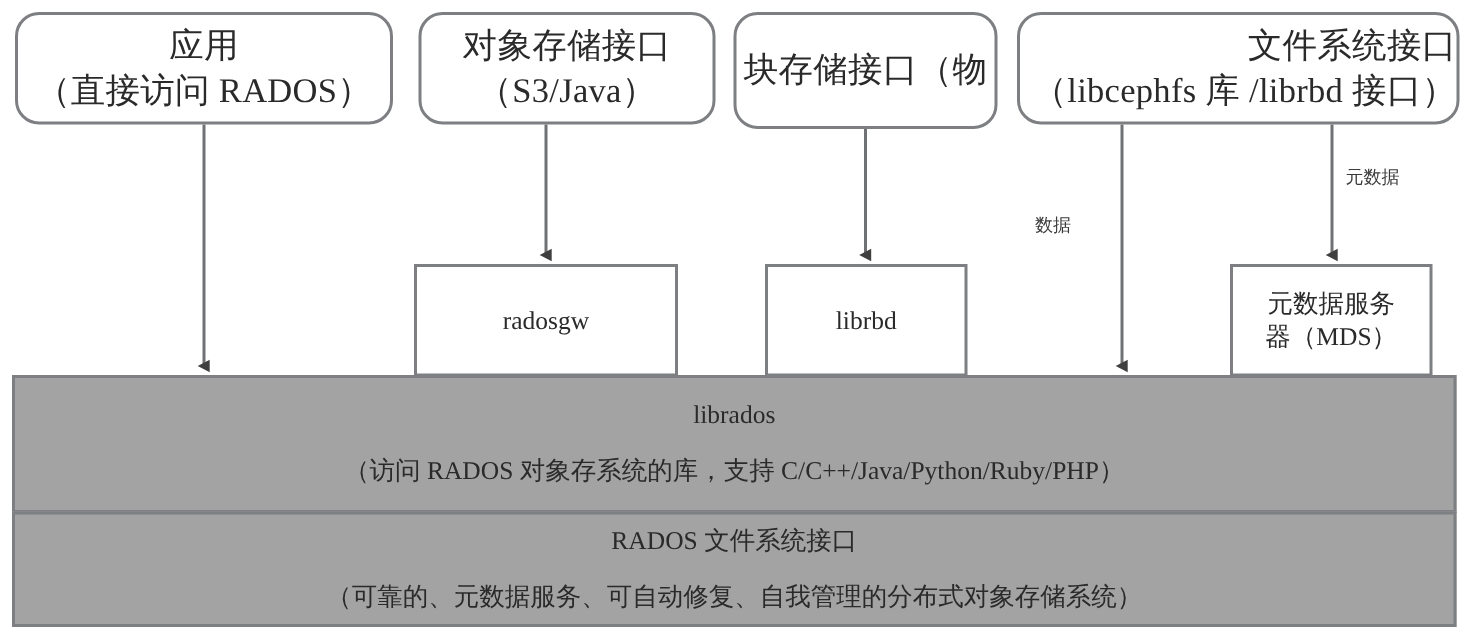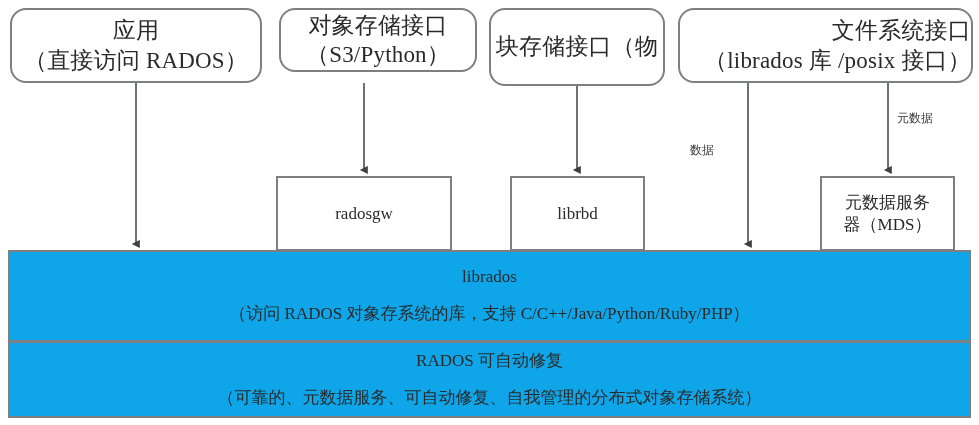--- a/index.html
+++ b/index.html
@@ -38,21 +38,21 @@
     letter-spacing: 0.2px;
   }
   .mid-node {
     border: 2px solid #7d7f82;
     font-size: 17px;
   }
   .band {
     position: absolute;
     box-sizing: border-box;
     border: 2px solid #7d7f82;
-    background: #0ea5e9;
+    background: #a3a3a3;
     display: flex;
     flex-direction: column;
     justify-content: center;
     text-align: center;
     font-size: 17px;
     line-height: 1.45;
     color: #2a2a2a;
     white-space: pre-line;
   }
   .band-line1 { display: block; }
@@ -95,32 +95,32 @@
     <line x1="748" y1="83" x2="748" y2="244" stroke="#6f7174" stroke-width="2" marker-end="url(#arrowhead)"></line>
 
     <line x1="888" y1="83" x2="888" y2="170" stroke="#6f7174" stroke-width="2" marker-end="url(#arrowhead)"></line>
   </svg>
 
   <div class="node top-node" style="left:10px; top:8px; width:252px; height:75px;">
     <span class="node-title">应用</span>
     <span class="node-sub">（直接访问 RADOS）</span>
   </div>
 
-  <div class="node top-node" style="left:279px; top:8px; width:198px; height:64px;">
+  <div class="node top-node" style="left:279px; top:8px; width:198px; height:75px;">
     <span class="node-title">对象存储接口</span>
-    <span class="node-sub">（S3/Python）</span>
+    <span class="node-sub">（S3/Java）</span>
   </div>
 
   <div class="node top-node" style="left:489px; top:8px; width:176px; height:78px;">
     <span class="node-title">块存储接口（物</span>
   </div>
 
   <div class="node top-node" style="left:678px; top:8px; width:295px; height:75px;align-items:flex-end;">
     <span class="node-title">文件系统接口</span>
-    <span class="node-sub">（librados 库 /posix 接口）</span>
+    <span class="node-sub">（libcephfs 库 /librbd 接口）</span>
   </div>
 
   <div class="edge-label" style="left:690px; top:142px;">数据</div>
 
   <div class="edge-label" style="left:897px; top:110px;">元数据</div>
 
   <div class="node mid-node" style="left:276px; top:176px; width:176px; height:75px;">
     <span class="node-title">radosgw</span>
   </div>
 
@@ -132,17 +132,17 @@
     <span class="node-title">元数据服务</span>
     <span class="node-sub">器（MDS）</span>
   </div>
 
   <div class="band" style="left:8px; top:250px; width:963px; height:92px;">
     <span class="band-line1">librados</span>
     <span class="band-line2">（访问 RADOS 对象存系统的库，支持 C/C++/Java/Python/Ruby/PHP）</span>
   </div>
 
   <div class="band" style="left:8px; top:341px; width:963px; height:77px;">
-    <span class="band-line1">RADOS 可自动修复</span>
+    <span class="band-line1">RADOS 文件系统接口</span>
     <span class="band-line2">（可靠的、元数据服务、可自动修复、自我管理的分布式对象存储系统）</span>
   </div>
 
 </div>
 
 </body></html>

